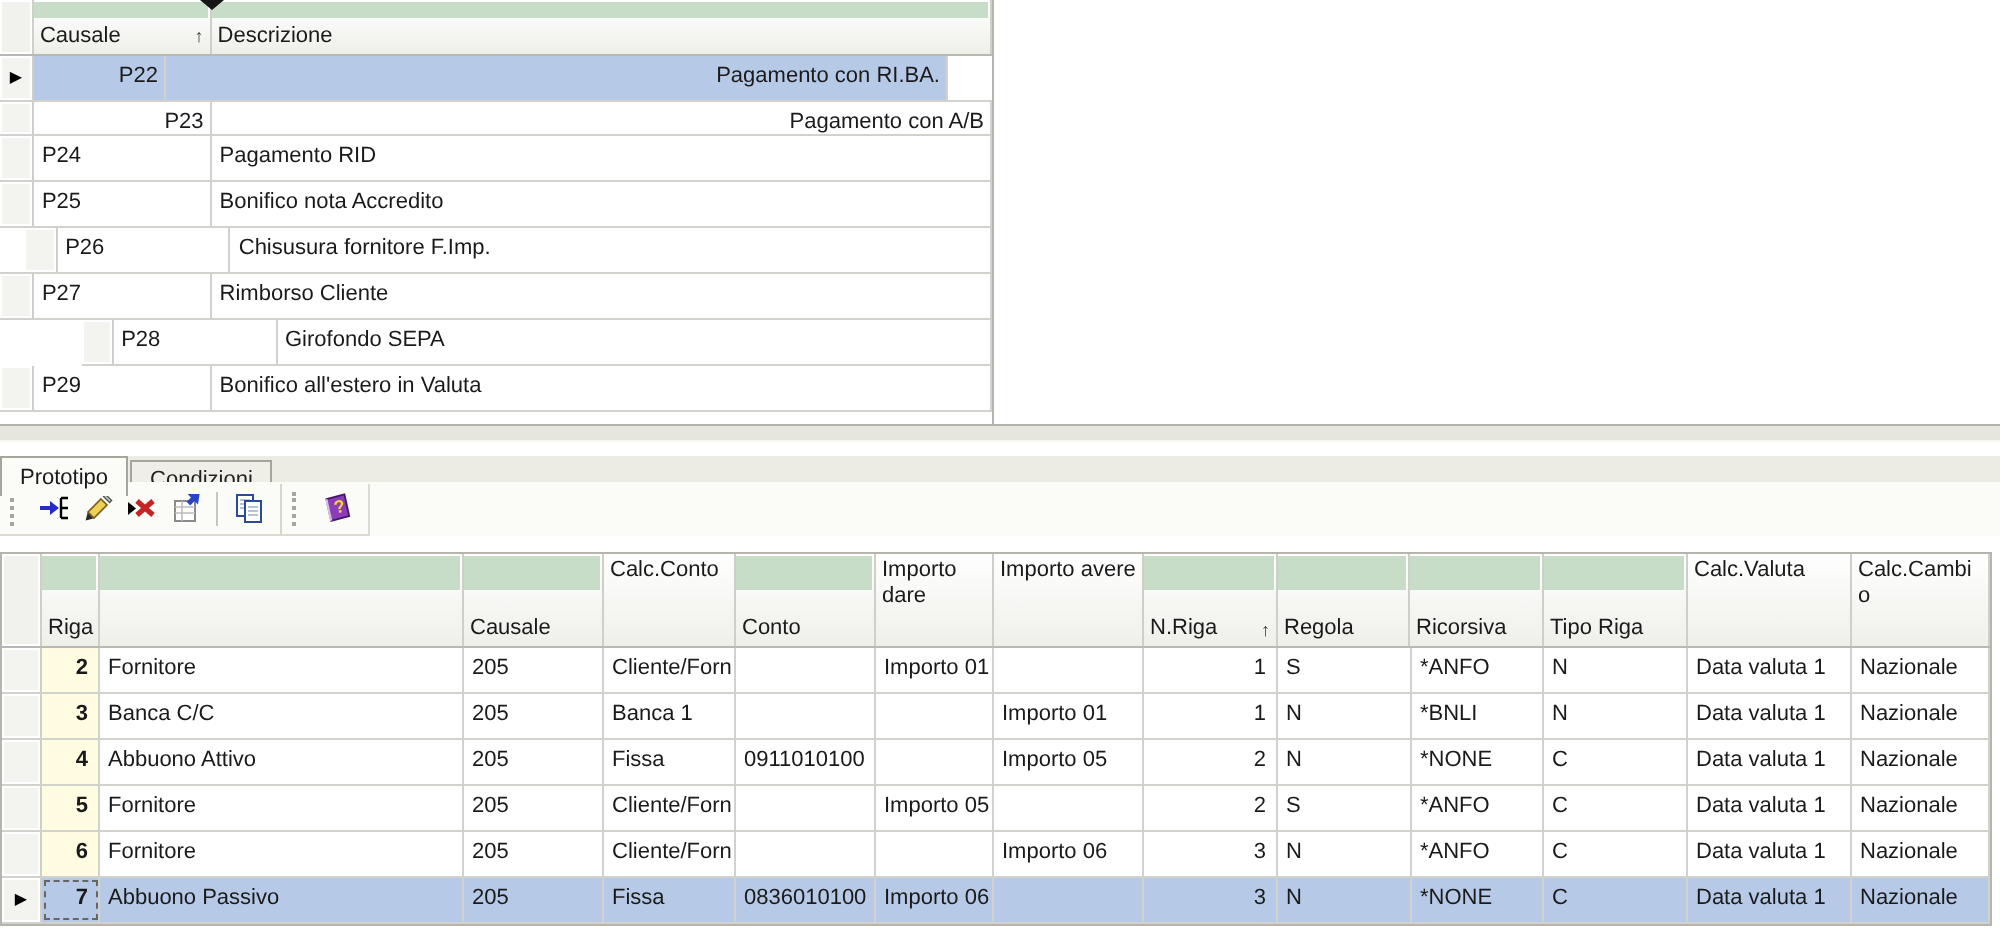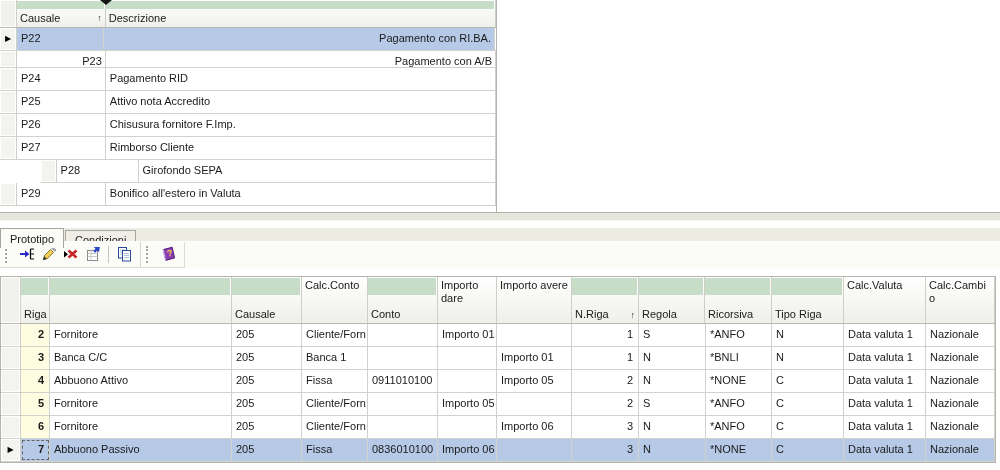--- a/index.html
+++ b/index.html
@@ -65,39 +65,39 @@
         </div>
         <div class="hcell green" style="width: 391px;">
           <div class="gband" style="height: 8px; background: rgb(200, 221, 200);"></div>
           <div class="hlabel">Descrizione</div>
         </div>
       </div>
       <div class="grow selected" style="height: 23px;">
         <div class="sel-col" style="width: 17px;">
           <div class="marker">▶</div>
         </div>
-        <div class="cell" style="width: 87px;">P22</div>
+        <div class="cell" style="width: 66px; text-align: right;">P22</div>
         <div class="cell" style="width: 391px; text-align: right;">Pagamento con RI.BA.</div>
       </div>
       <div class="grow" style="height: 17px; text-align: right;">
         <div class="sel-col" style="width: 17px;"></div>
         <div class="cell" style="width: 89px;">P23</div>
         <div class="cell" style="width: 391px;">Pagamento con A/B</div>
       </div>
       <div class="grow" style="height: 23px;">
         <div class="sel-col" style="width: 17px;"></div>
         <div class="cell" style="width: 89px;">P24</div>
         <div class="cell" style="width: 391px;">Pagamento RID</div>
       </div>
       <div class="grow" style="height: 23px;">
         <div class="sel-col" style="width: 17px;"></div>
         <div class="cell" style="width: 89px;">P25</div>
-        <div class="cell" style="width: 391px;">Attivo nota Accredito</div>
-      </div>
-      <div class="grow" style="height: 23px;">
+        <div class="cell" style="width: 391px;">Bonifico nota Accredito</div>
+      </div>
+      <div class="grow" style="height: 23px; padding-left: 12px;">
         <div class="sel-col" style="width: 17px;"></div>
         <div class="cell" style="width: 89px;">P26</div>
         <div class="cell" style="width: 391px;">Chisusura fornitore F.Imp.</div>
       </div>
       <div class="grow" style="height: 23px;">
         <div class="sel-col" style="width: 17px;"></div>
         <div class="cell" style="width: 89px;">P27</div>
         <div class="cell" style="width: 391px;">Rimborso Cliente</div>
       </div>
       <div class="grow" style="height: 23px; margin-left: 41px;">

